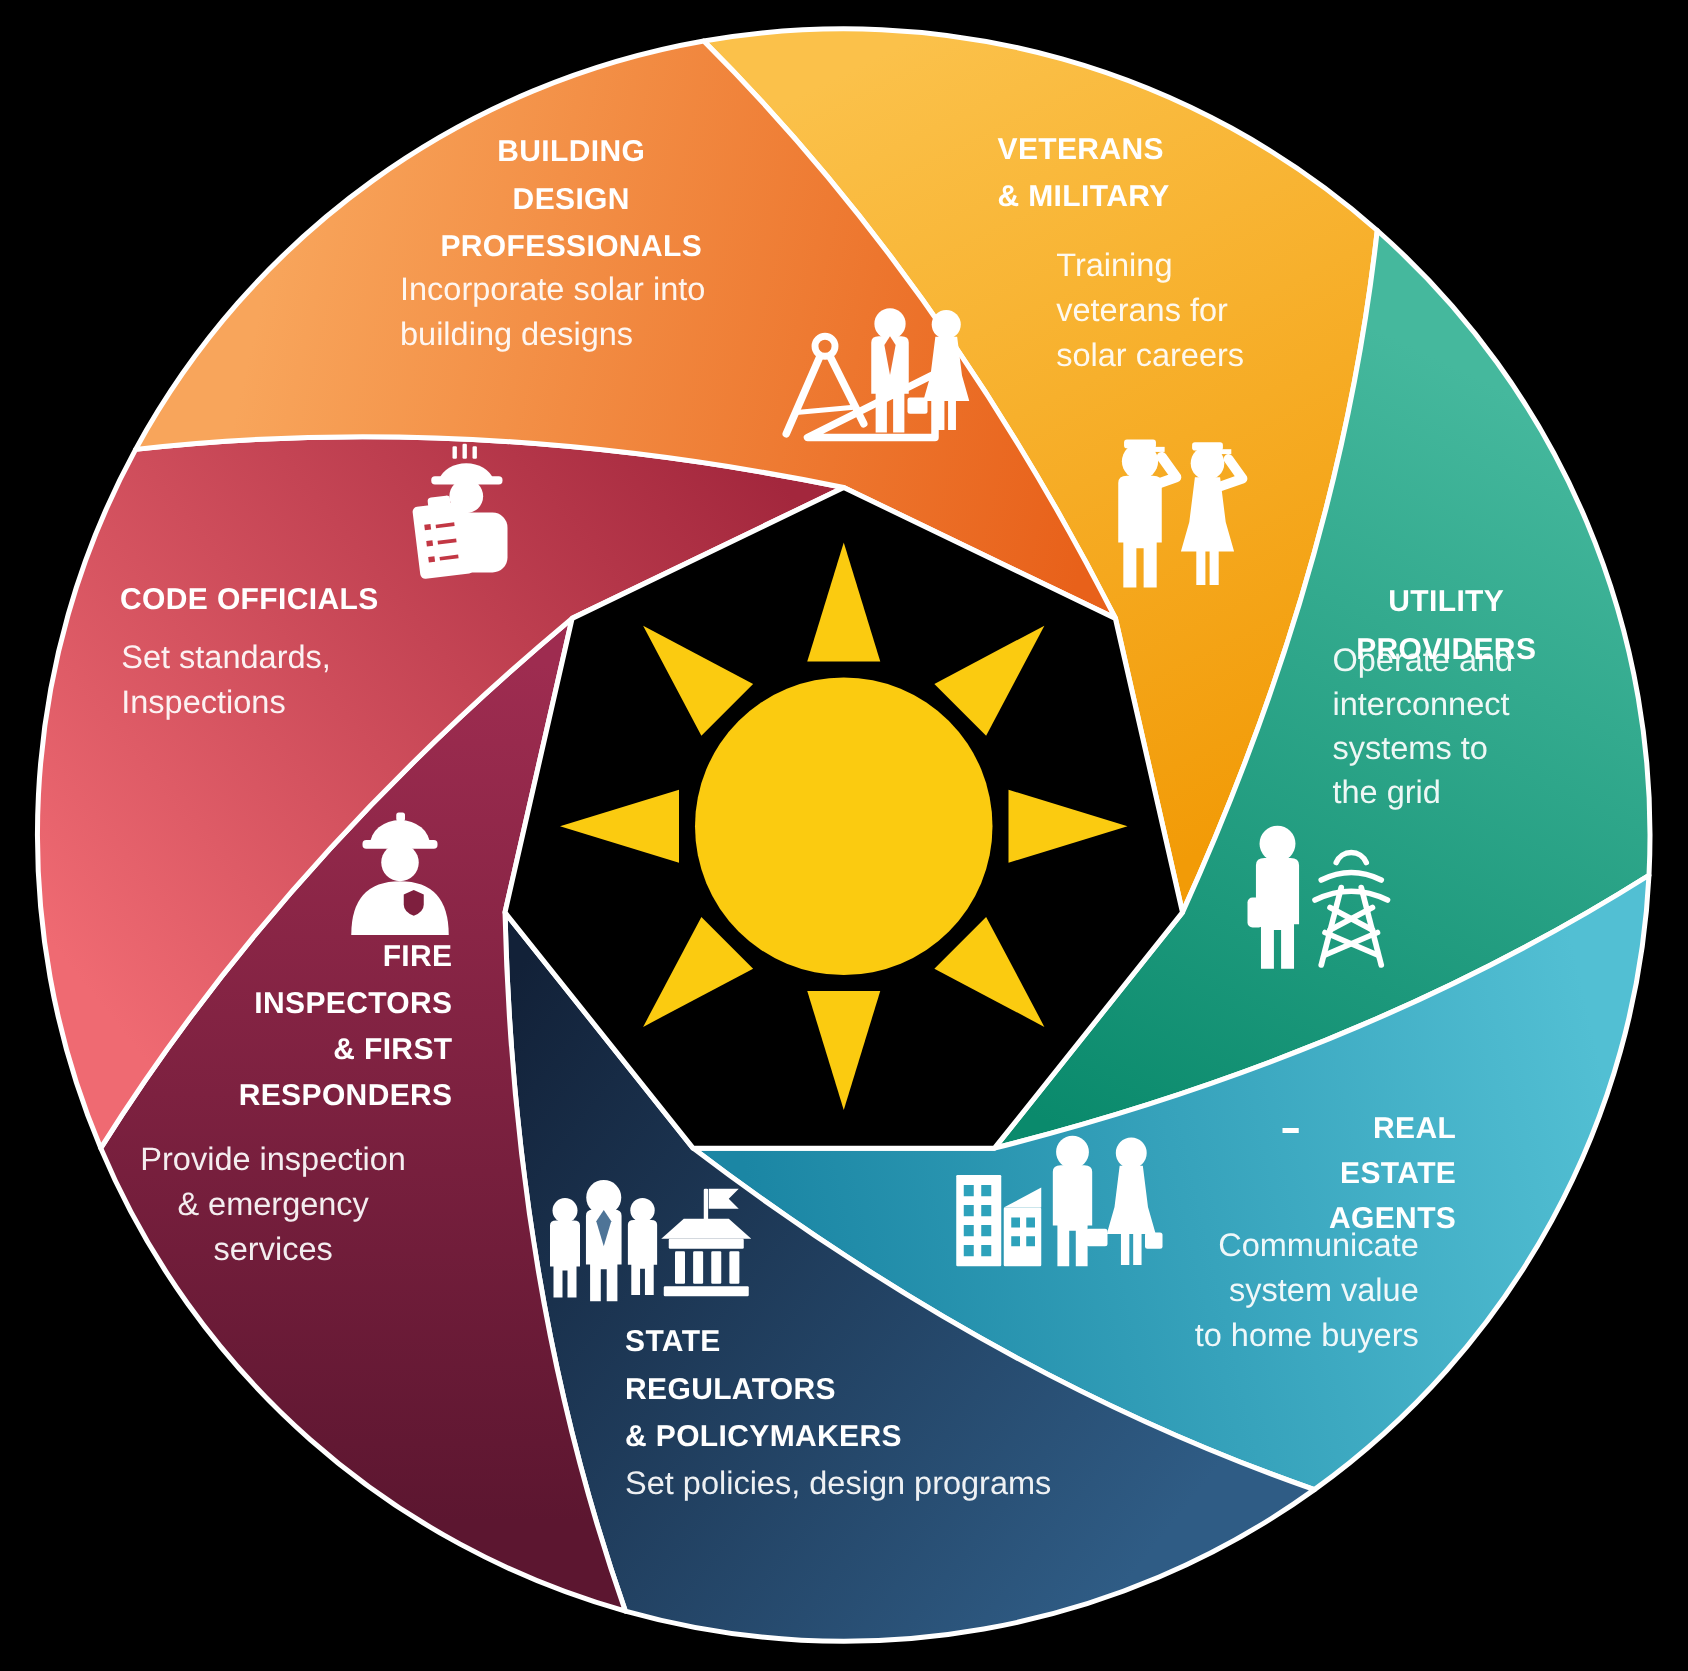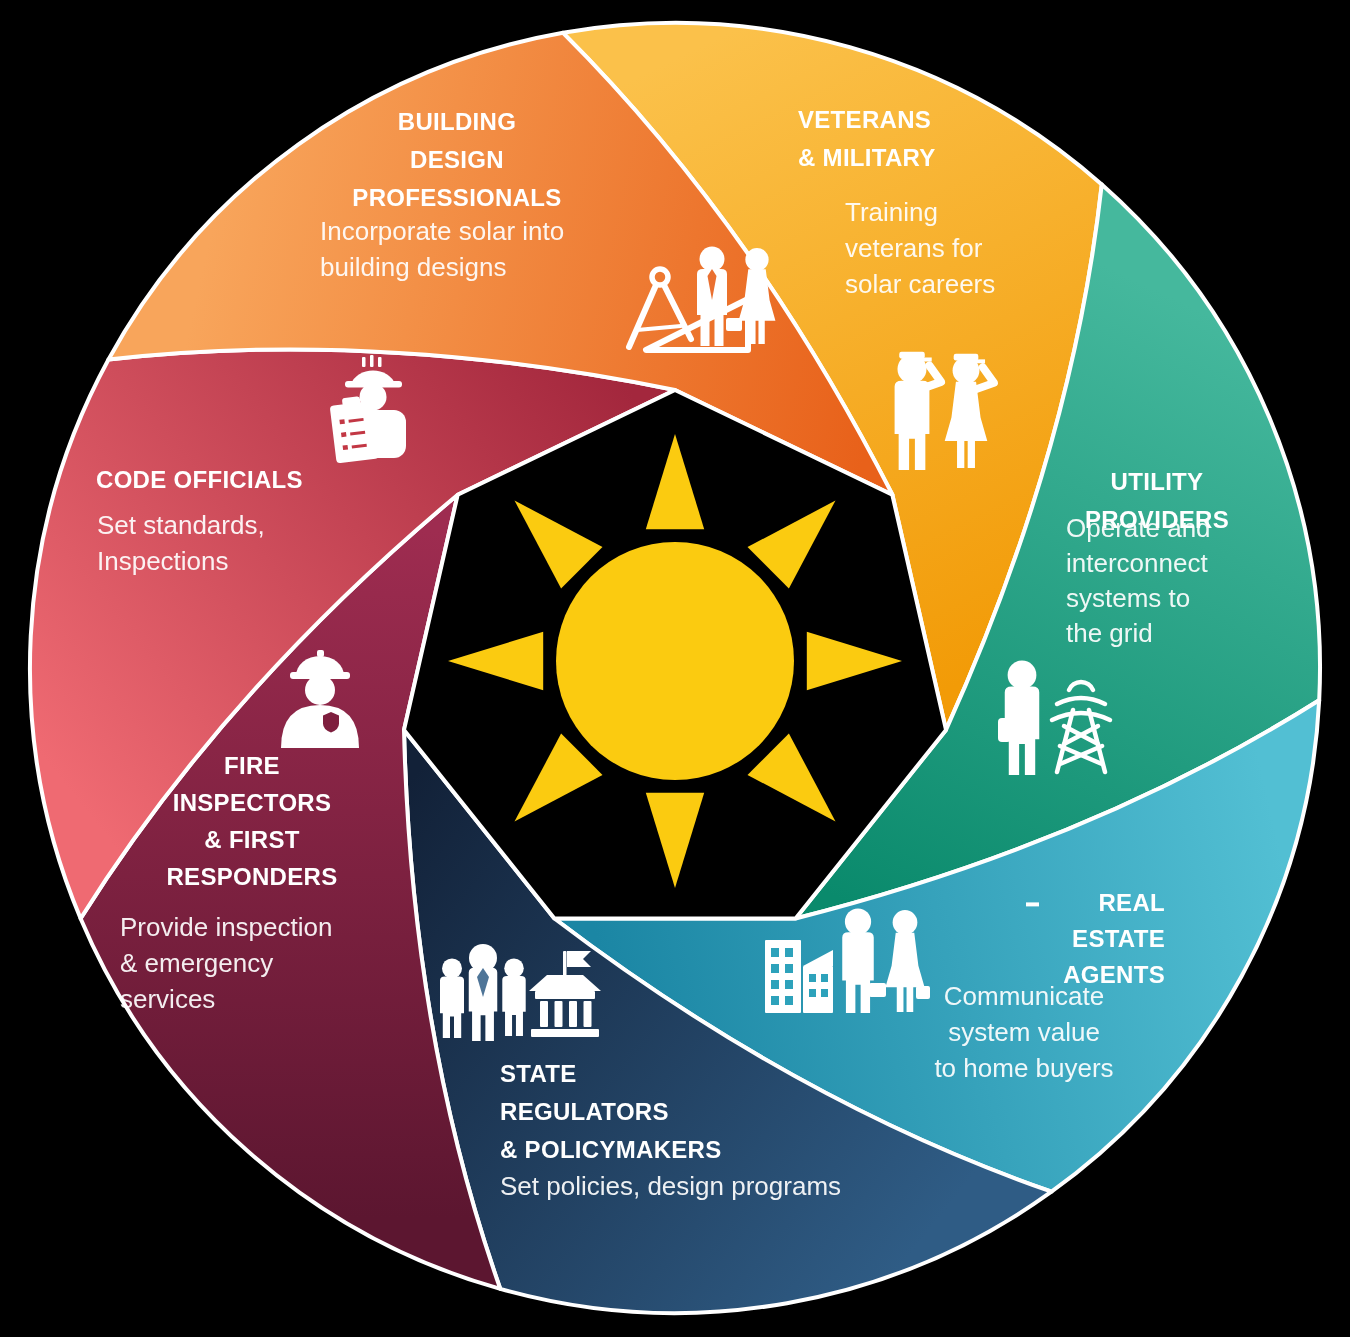--- a/index.html
+++ b/index.html
@@ -8,25 +8,25 @@
   .stage svg{position:absolute;left:0;top:0;}
   .tb{position:absolute;color:#fff;white-space:pre-line;}
   .tb-h{font-weight:bold;font-size:24px;line-height:38px;letter-spacing:.3px;}
   .tb-b{font-size:26px;line-height:36px;opacity:.92;}
   
   .h-veterans{left:798px;top:101px;width:260px;}
   .b-veterans{left:845px;top:194px;width:220px;}
   .h-utility{left:1042px;top:431px;width:230px;text-align:center;margin-top:32px;}
   .b-utility{left:1066px;top:511px;width:200px;line-height:35px;}
   .h-realestate{left:980px;top:885px;width:185px;text-align:right;line-height:36px;}
-  .b-realestate{left:913px;top:978px;width:222px;text-align:center;}
+  .b-realestate{left:913px;top:978px;width:222px;text-align:right;}
   .h-state{left:500px;top:1055px;width:380px;}
   .b-state{left:500px;top:1168px;width:400px;}
-  .h-fire{left:142px;top:747px;width:220px;text-align:center;line-height:37px;}
-  .b-fire{left:120px;top:909px;width:251px;text-align:left;}
+  .h-fire{left:142px;top:747px;width:220px;text-align:right;line-height:37px;}
+  .b-fire{left:93px;top:909px;width:251px;text-align:center;}
   .h-code{left:96px;top:461px;width:340px;}
   .b-code{left:97px;top:507px;width:280px;}
   .h-building{left:287px;top:103px;width:340px;text-align:center;}
   .b-building{left:320px;top:213px;width:310px;}
 </style>
 </head>
 <body>
 
 <div class="stage">
   <svg id="wheel" width="1350" height="1337" viewBox="0 0 1350 1337">

